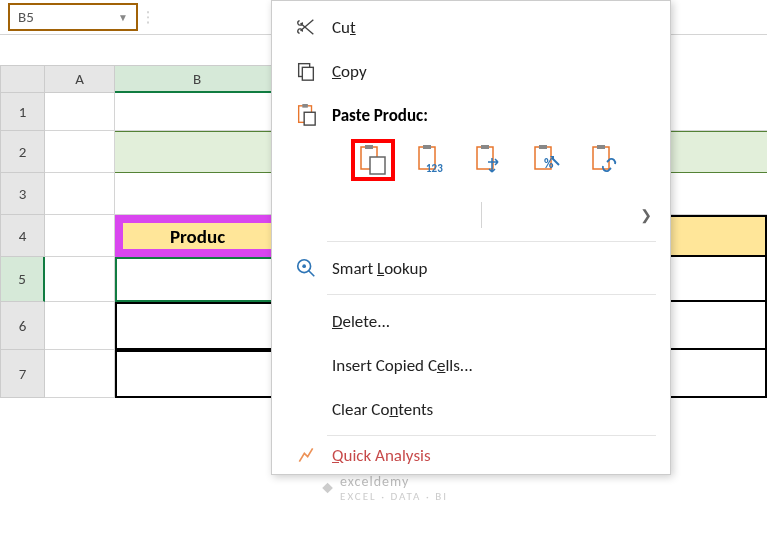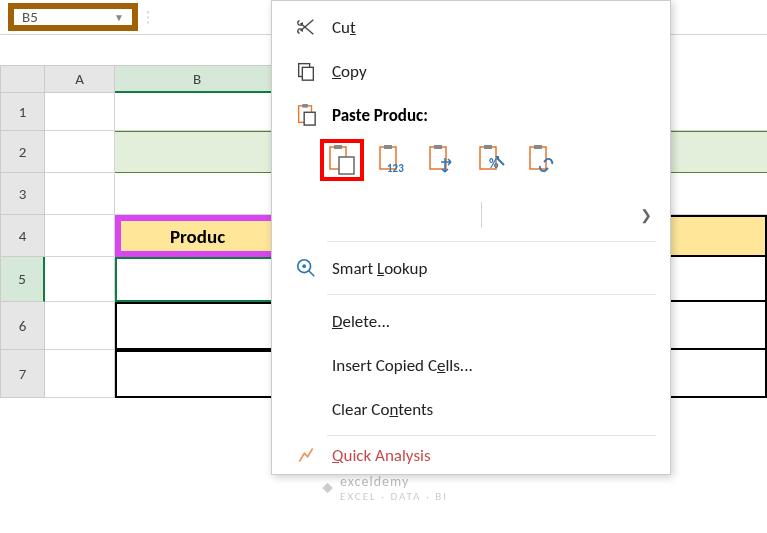--- a/index.html
+++ b/index.html
@@ -2,21 +2,21 @@
 <html><head>
 <meta charset="utf-8">
 <style>
   * { box-sizing: border-box; margin: 0; padding: 0; }
   body { font-family: Calibri, Arial, sans-serif; font-size: 15px; background: #f0f0f0; overflow: hidden; width: 767px; height: 533px; position: relative; }
   
   .app { position: relative; width: 100%; height: 100%; background: #fff; }
   
   
   .formula-bar { display: flex; align-items: center; height: 35px; border-bottom: 1px solid #d4d4d4; padding: 0 8px; background: #fff; position: relative; z-index: 1; }
-  .name-box { width: 130px; height: 28px; border: 6px solid #a16207; background: #fff; display: flex; align-items: center; padding: 0 8px; font-size: 15px; color: #555; justify-content: space-between; }
+  .name-box { width: 130px; height: 28px; border: 2px solid #a16207; background: #fff; display: flex; align-items: center; padding: 0 8px; font-size: 15px; color: #555; justify-content: space-between; }
   .name-box .dd { color: #888; font-size: 10px; }
   .fb-sep { width: 20px; text-align: center; color: #ccc; }
   .col-headers { position: absolute; top: 65px; left: 0; height: 28px; display: flex; z-index: 1; }
   .corner { width: 45px; height: 28px; background: #e6e6e6; border: 1px solid #ccc; }
   .col-head { height: 28px; background: #e6e6e6; border: 1px solid #ccc; border-left: none; display: flex; align-items: center; justify-content: center; color: #444; font-size: 15px; }
   .col-head.A { width: 70px; }
   .col-head.B { width: 165px; border-bottom: 2px solid #107c41; background: #d6e9d8; }
   
   .row-headers { position: absolute; top: 93px; left: 0; width: 45px; }
   .row-head { width: 45px; background: #e6e6e6; border: 1px solid #ccc; border-top: none; display: flex; align-items: center; justify-content: center; color: #444; font-size: 15px; }
@@ -41,38 +41,38 @@
   .cell-row.r4 .cell { height: 42px; }
   .cell-row.r5 .cell { height: 45px; }
   .cell-row.r6 .cell { height: 48px; }
   .cell-row.r7 .cell { height: 48px; }
   
   
   .cell-row.r2 .B { background: #e2efda; }
   .cell-row.r2 .title-strip { background: #e2efda; border-top: 1px solid #548235; border-bottom: 1px solid #548235; }
   
   
-  .header-cell { background: #ffe699; border: 6px solid #d946ef; font-weight: bold; font-size: 19px; display: flex; align-items: center; justify-content: center; }
+  .header-cell { background: #ffe699; border: 8px solid #d946ef; font-weight: bold; font-size: 19px; display: flex; align-items: center; justify-content: center; }
   
   
   .data-cell { border: 2px solid #000; background: #fff; }
   
   
   .selected { border: 2px solid #107c41 !important; background: #fff; position: relative; z-index: 2; }
   
   
   .context-menu { position: absolute; top: 0; left: 255px; width: 400px; background: #fff; border: 1px solid #ccc; box-shadow: 2px 2px 8px rgba(0,0,0,0.2); z-index: 100; padding: 4px 0; margin-left: 16px; }
   .menu-item { display: flex; align-items: center; height: 44px; padding: 0 18px; cursor: default; font-size: 17px; color: #222; }
   .menu-icon { width: 32px; display: flex; align-items: center; justify-content: center; margin-right: 10px; }
   .menu-label u { text-decoration: underline; }
   .menu-sep { height: 1px; background: #e4e4e4; margin: 4px 14px 4px 55px; }
   .menu-header { font-weight: bold; font-size: 17px; padding: 10px 18px 6px; display: flex; align-items: center; }
   .menu-header .menu-icon { width: 32px; margin-right: 10px; }
   
-  .paste-opts { display: flex; padding: 6px 18px 12px 48px; gap: 6px; }
+  .paste-opts { display: flex; padding: 6px 18px 12px 79px; gap: 14px; }
   .paste-opt { width: 44px; height: 42px; display: flex; align-items: center; justify-content: center; border: 1px solid transparent; position: relative; }
   .paste-opt.highlighted { border: 4px solid #ff0000; }
   
   .submenu-arrow { margin-left: auto; color: #666; font-size: 14px; }
   .submenu-sep { width: 1px; height: 26px; background: #d4d4d4; margin-left: auto; margin-right: 10px; }
   
   
   .watermark { position: absolute; bottom: 30px; left: 50%; transform: translateX(-50%); color: #bbb; font-size: 14px; letter-spacing: 1px; z-index: 50; display: flex; align-items: center; gap: 5px; }
   .watermark-sub { font-size: 11px; letter-spacing: 2px; color: #ccc; }
   

